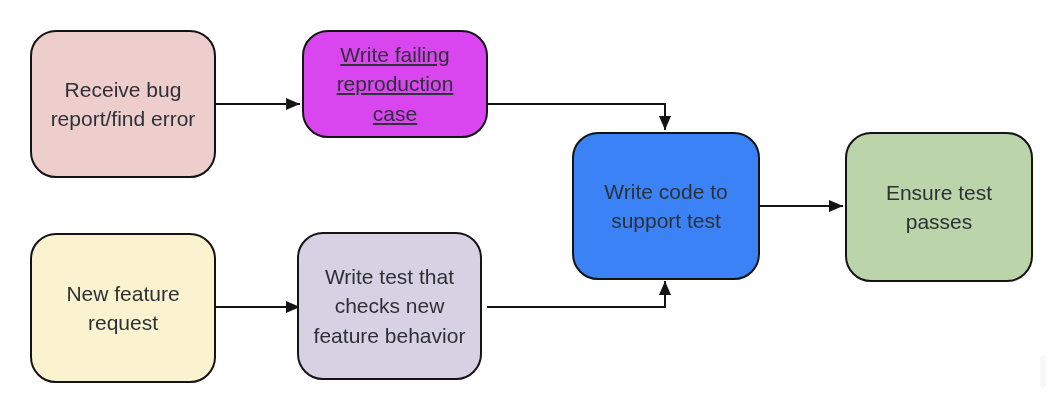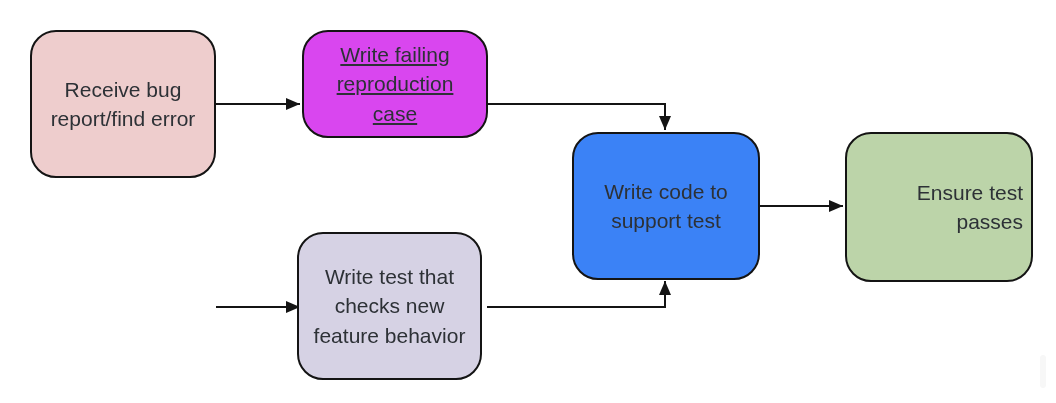--- a/index.html
+++ b/index.html
@@ -58,19 +58,21 @@
       <polyline points="216,307 300,307" stroke="#141414" marker-end="url(#arrowhead)"></polyline>
       <polyline points="488,104 665,104 665,130" stroke="#141414" marker-end="url(#arrowhead)"></polyline>
       <polyline points="487,307 665,307 665,281" stroke="#141414" marker-end="url(#arrowhead)"></polyline>
       <polyline points="760,206 843,206" stroke="#141414" marker-end="url(#arrowhead)"></polyline>
     </svg>
   <div class="scroll-artifact" id="scroll-artifact" style="background: rgb(247, 247, 247);"></div>
 <div class="node" style="left: 30px; top: 30px; width: 186px; height: 148px; background: rgb(238, 205, 205); border-color: rgb(20, 20, 20); color: rgb(45, 49, 54);"><span>Receive bug
 report/find error</span></div>
     <div class="node" style="left: 302px; top: 30px; width: 186px; height: 108px; background: #d946ef; border-color: rgb(20, 20, 20); color: rgb(45, 49, 54); text-decoration: underline;"><span>Write failing
 reproduction case</span></div>
+    <div class="node" style="left: 30px; top: 233px; width: 186px; height: 150px; background: rgb(251, 242, 208); border-color: rgb(20, 20, 20); color: rgb(45, 49, 54);"><span>New feature
+request</span></div>
     <div class="node" style="left: 297px; top: 232px; width: 185px; height: 148px; background: rgb(214, 210, 228); border-color: rgb(20, 20, 20); color: rgb(45, 49, 54);"><span>Write test that
 checks new
 feature behavior</span></div>
     <div class="node" style="left: 572px; top: 132px; width: 188px; height: 148px; background: #3b82f6; border-color: rgb(20, 20, 20); color: rgb(45, 49, 54);"><span>Write code to
 support test</span></div>
-    <div class="node" style="left: 845px; top: 132px; width: 188px; height: 150px; background: rgb(188, 212, 169); border-color: rgb(20, 20, 20); color: rgb(45, 49, 54); text-align: right;"><span>Ensure test passes</span></div>
+    <div class="node" style="left: 845px; top: 132px; width: 188px; height: 150px; background: rgb(188, 212, 169); border-color: rgb(20, 20, 20); color: rgb(45, 49, 54);"><span>Ensure test passes</span></div>
   </div>
 
 </body></html>

